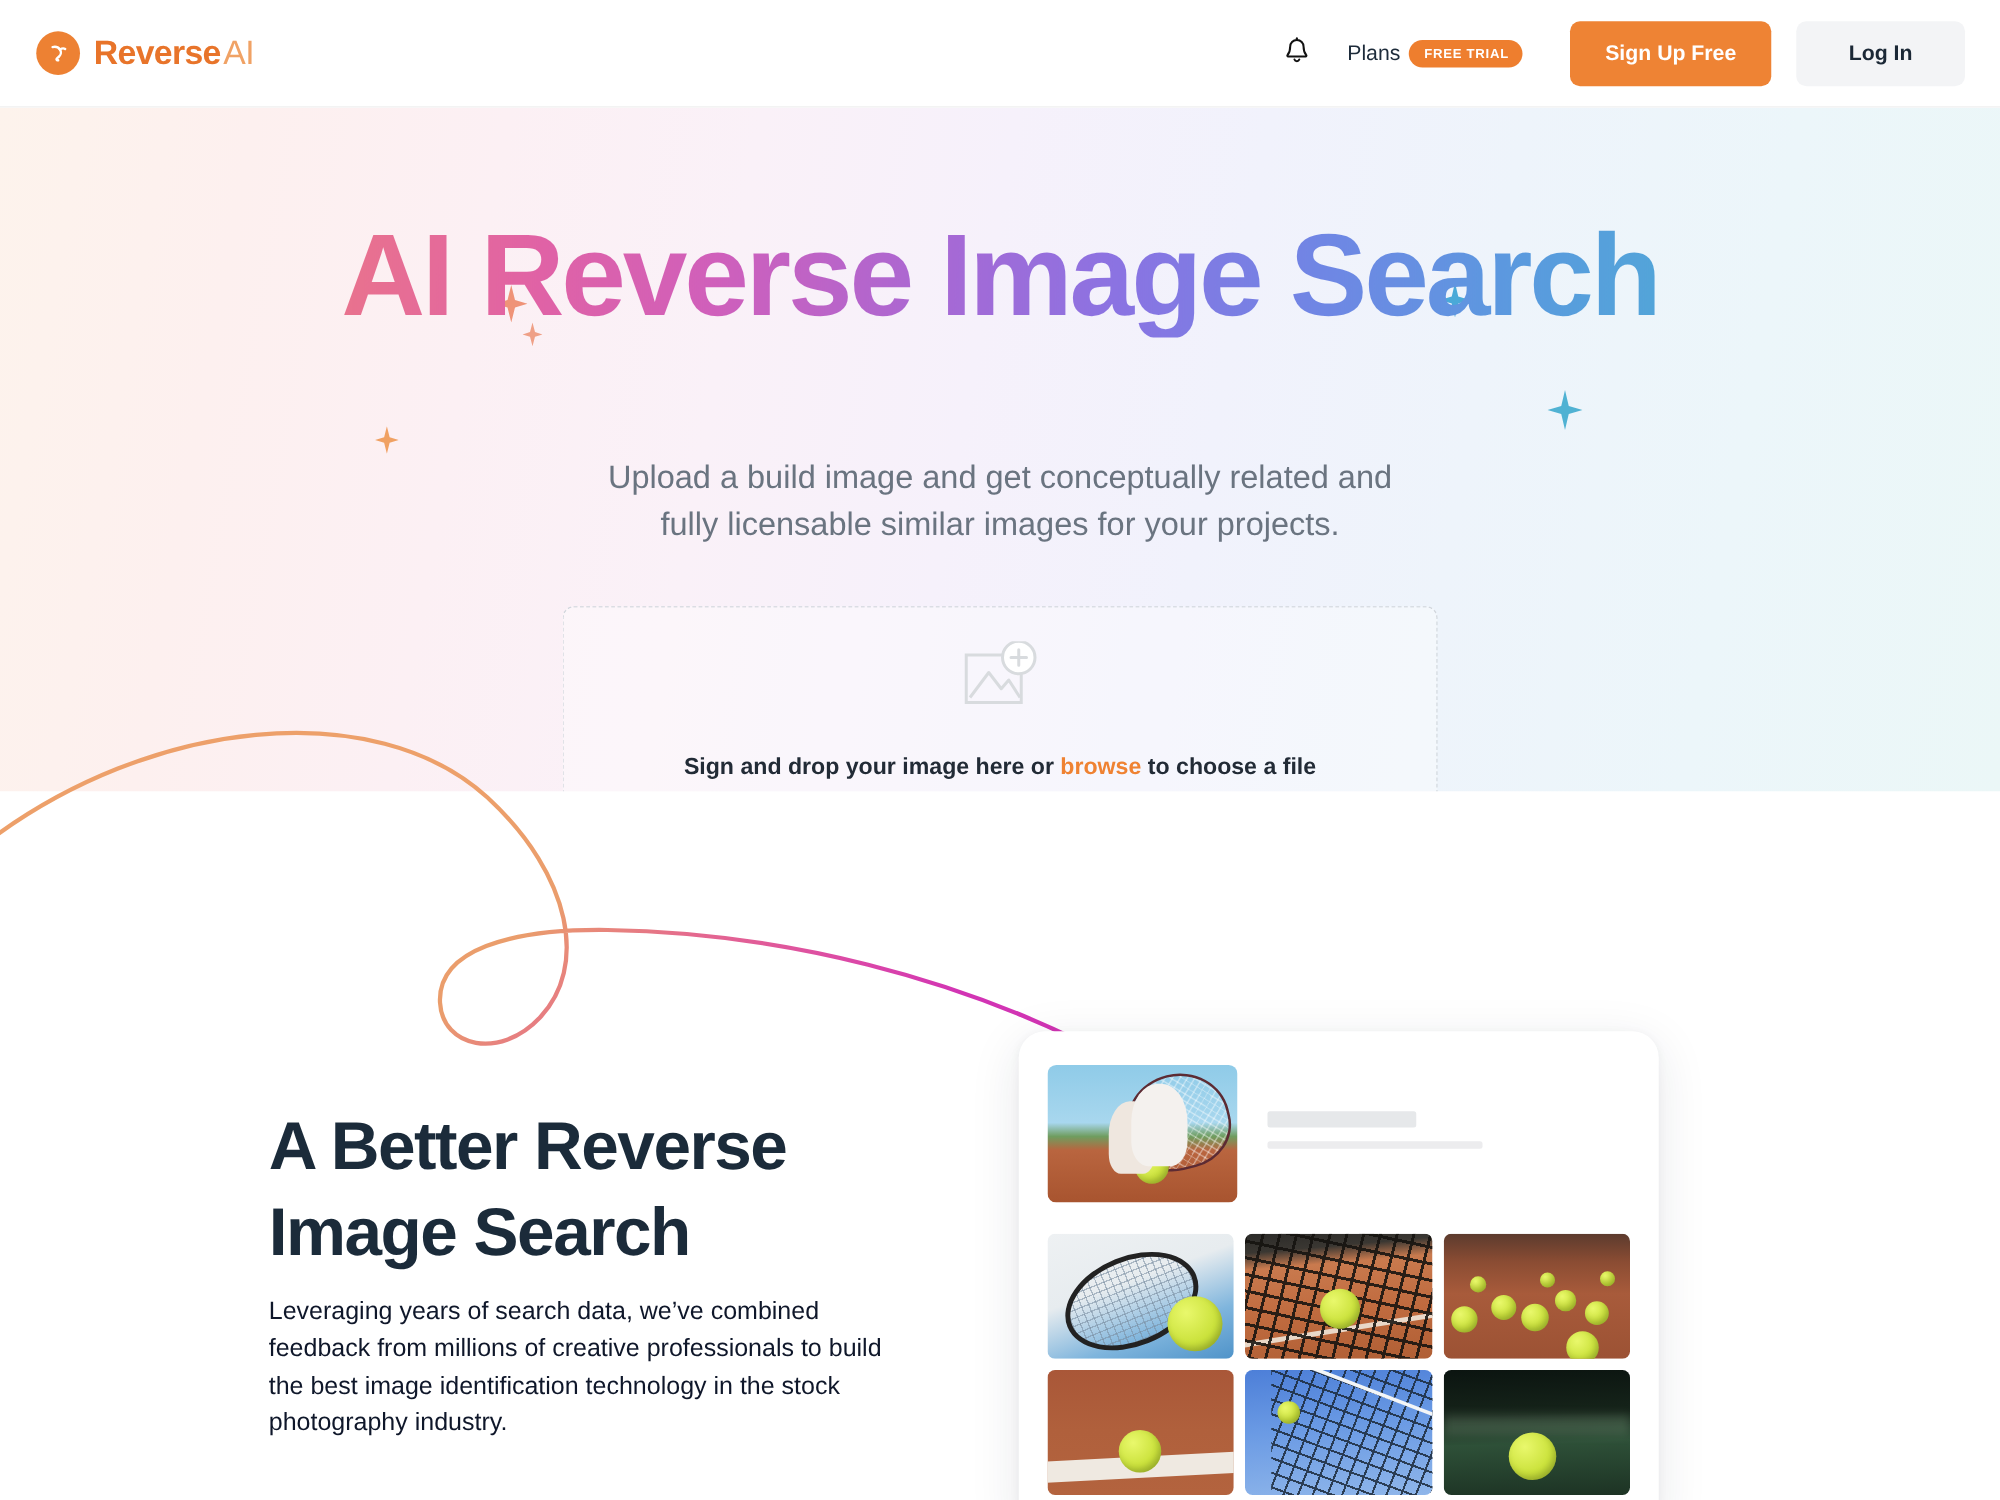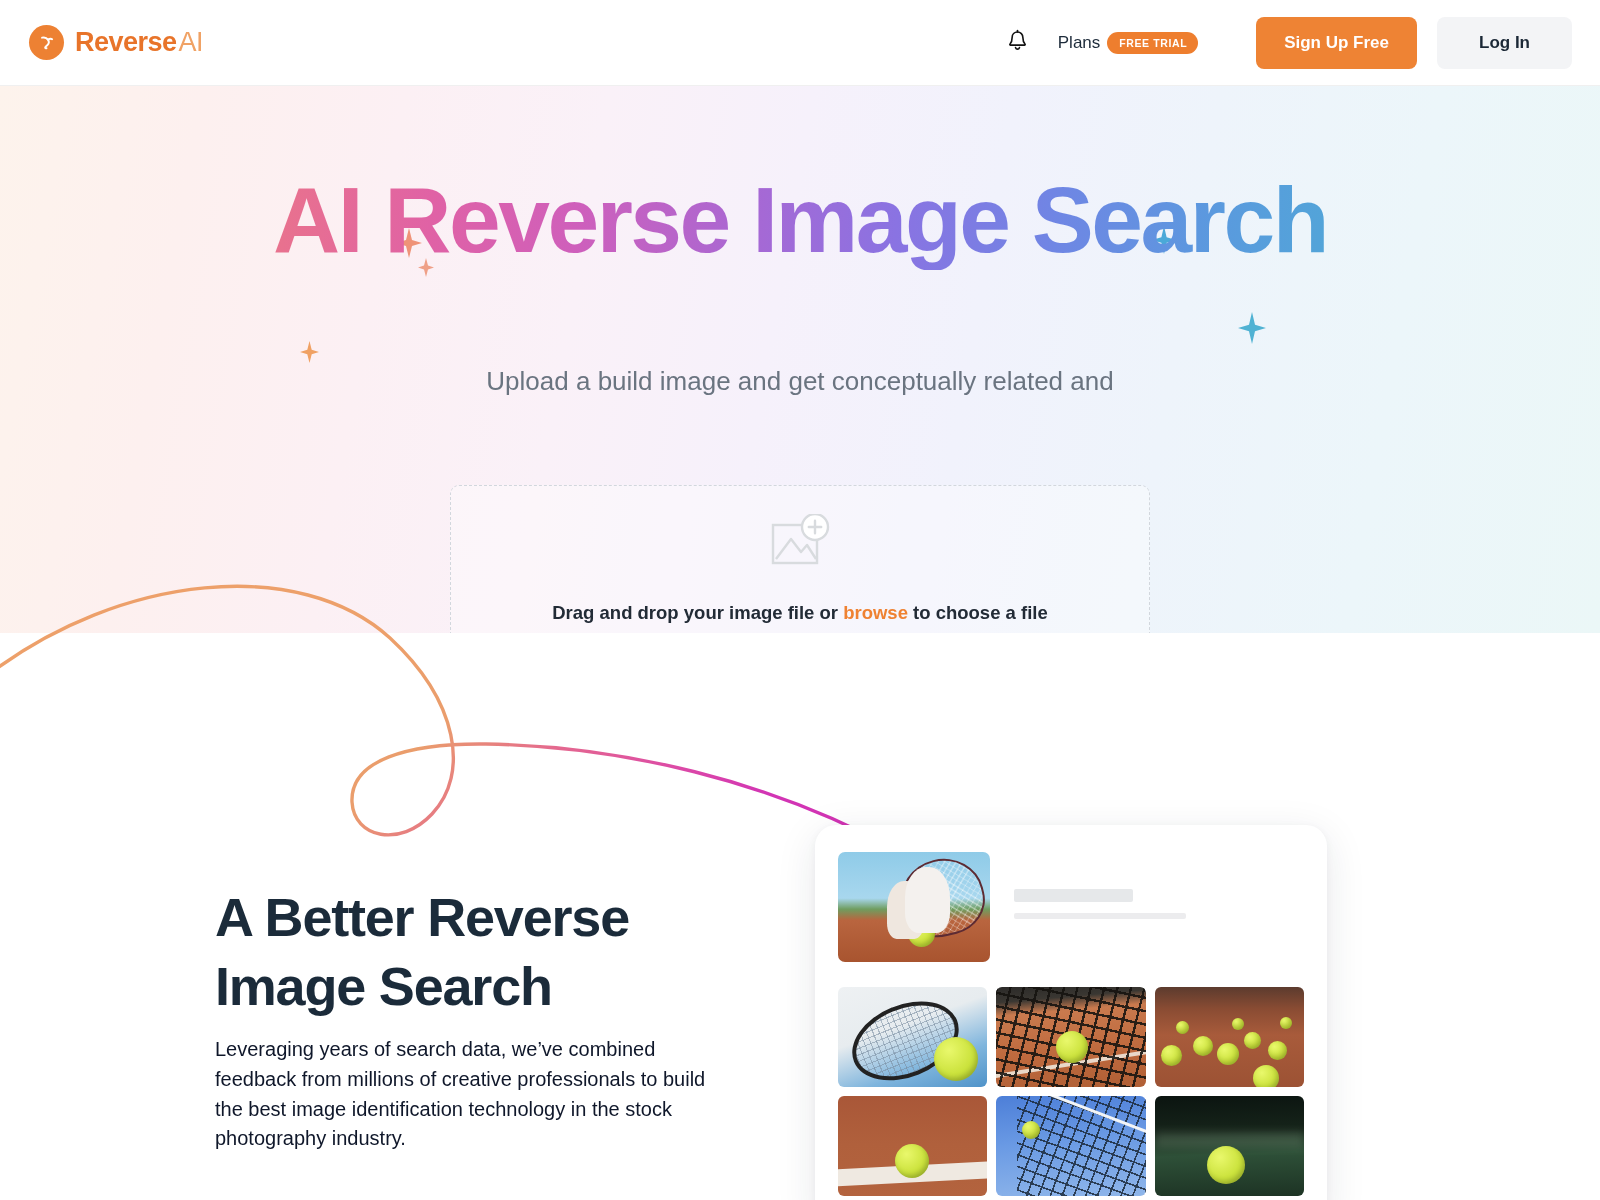--- a/index.html
+++ b/index.html
@@ -38,21 +38,21 @@
   }
   .plans-group { display:flex; align-items:center; gap:7px; margin-right:38px; cursor:pointer; }
   .plans-label { font-size:17px; color:#1d2b3a; font-weight:500; }
   .free-trial-pill {
     background:#ee7e2e; color:#fff; font-size:10.5px; font-weight:700;
     letter-spacing:0.6px; padding:5px 11px 5px 12px; border-radius:20px; white-space:nowrap;
   }
   .btn-signup {
     background:#ee8334; color:#fff; font-size:17px; font-weight:700;
     padding:0 28px; height:52px; line-height:52px; border-radius:8px;
-    border:none; cursor:pointer; white-space:nowrap;margin-left:20px;
+    border:none; cursor:pointer; white-space:nowrap;
   }
   .btn-login {
     background:#f3f4f6; color:#1b2836; font-size:17px; font-weight:700;
     padding:0 42px; height:52px; line-height:52px; border-radius:8px;
     border:none; cursor:pointer; margin-left:20px; white-space:nowrap;text-align:center;
   }
 
   
   .hero {
     position:absolute; top:86px; left:0; width:1600px; height:547px;
@@ -258,32 +258,33 @@
     <span class="sparkle" style="left:1238px; top:226px;">
       <svg width="28" height="32" viewBox="0 0 28 32">
           <path d="M14 0 L17 12.8 L28 16 L17 19.2 L14 32 L11 19.2 L0 16 L11 12.8 Z" fill="#50b2d3"></path>
         </svg>
     </span>
 
     <h1 class="headline">AI Reverse Image Search</h1>
 
     <div class="subtitle">
       <div>Upload a build image and get conceptually related and</div>
+      <div>fully licensable similar images for your projects.</div>
     </div>
 
     <div class="dropzone">
       <span class="dz-icon">
         <svg width="62" height="56" viewBox="0 0 62 56" aria-hidden="true">
           <rect x="4" y="11" width="44" height="38" fill="none" stroke="#d8dbde" stroke-width="2.4"></rect>
           <path d="M7 45 L22 25 L32 38 L38 31 L47 45" fill="none" stroke="#d8dbde" stroke-width="2.4" stroke-linejoin="round"></path>
           <circle cx="46" cy="13" r="13" fill="#ffffff" stroke="#d8dbde" stroke-width="2.4"></circle>
           <path d="M46 6.8 V19.2 M39.8 13 H52.2" stroke="#d8dbde" stroke-width="2.4" stroke-linecap="round"></path>
         </svg>
       </span>
-      <div class="dz-text"><span>Drag and drop your image file or </span><span class="browse">browse</span><span> to choose a file</span></div>
+      <div class="dz-text"><span>Sign and drop your image here or </span><span class="browse">browse</span><span> to choose a file</span></div>
     </div>
 
   </div>
 </div>
 
 <svg class="swoosh" viewBox="0 0 1010 340">
   <defs>
     <linearGradient id="swooshGrad" x1="0" y1="0" x2="1" y2="0.3">
       <stop offset="0%" stop-color="#eda06a"></stop>
       <stop offset="42%" stop-color="#eda06a"></stop>

